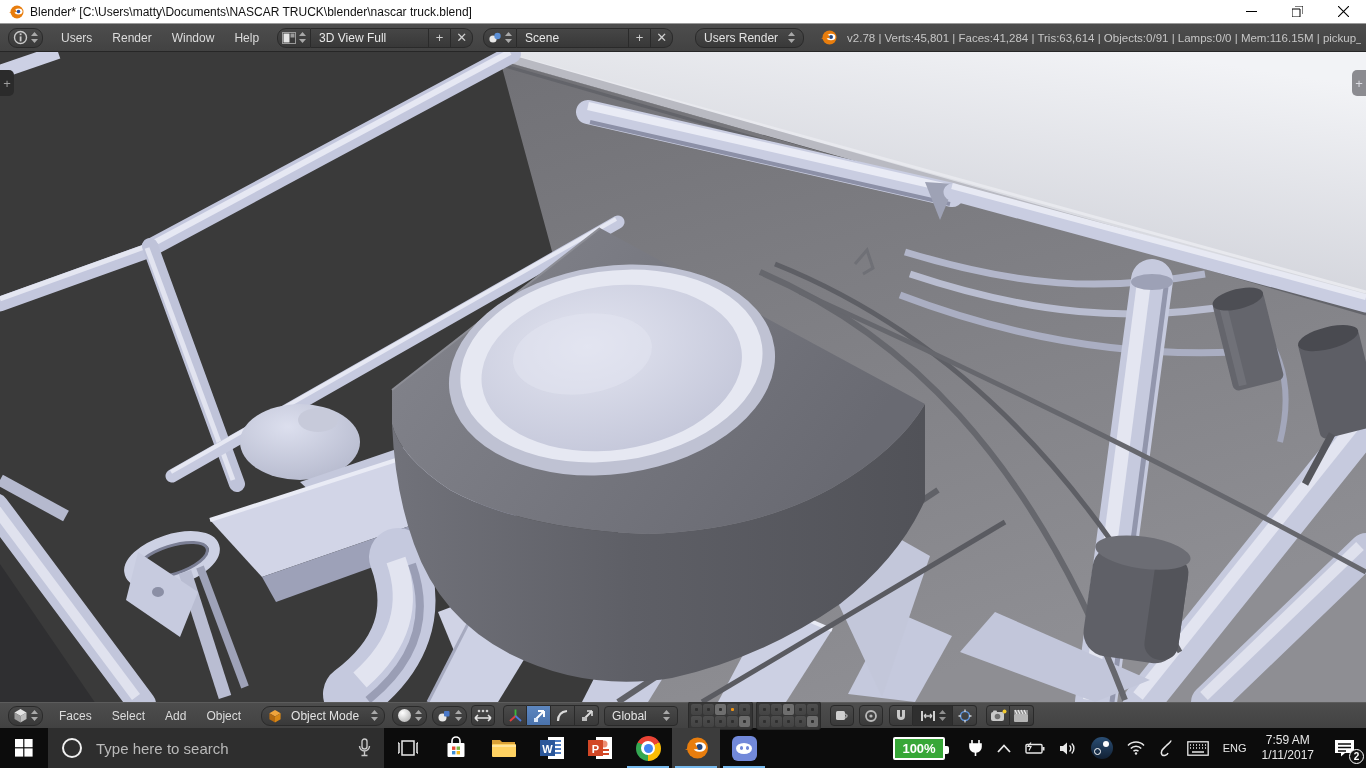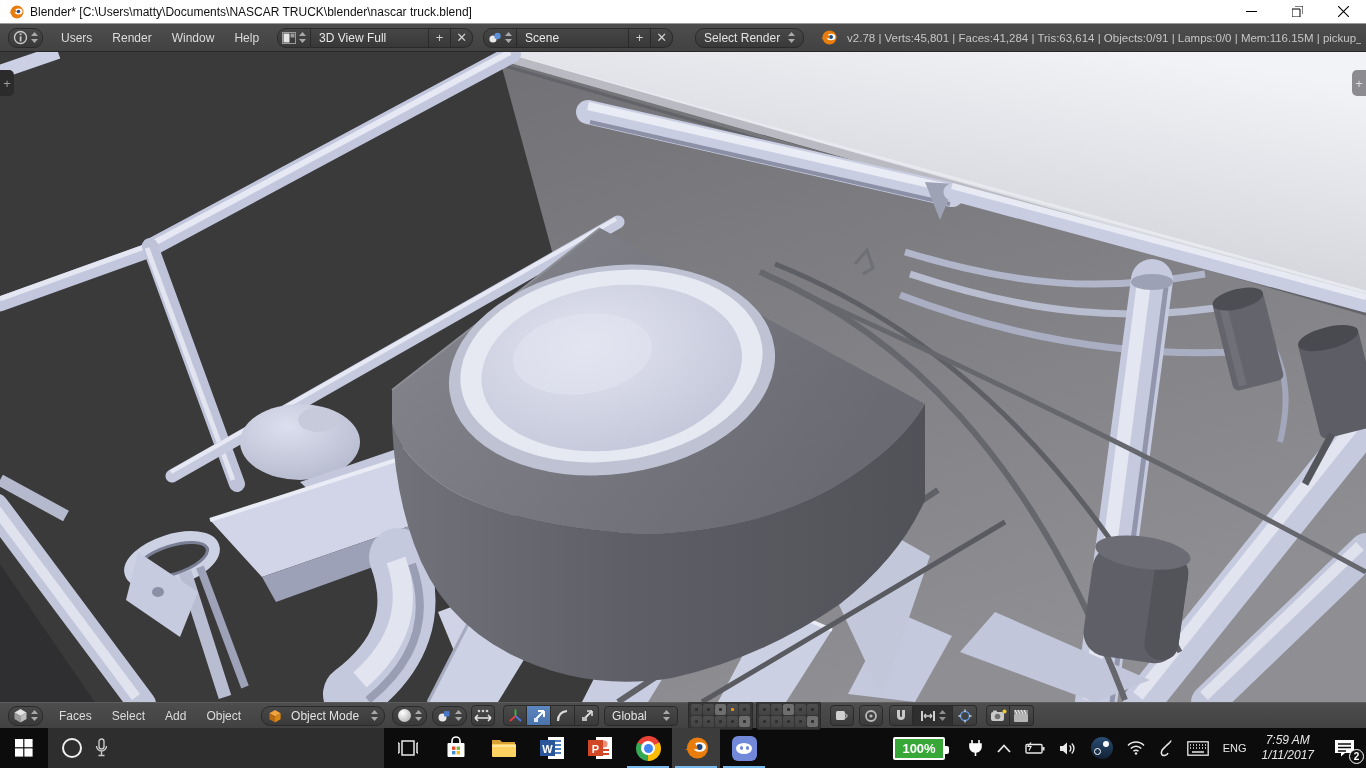--- a/index.html
+++ b/index.html
@@ -67,21 +67,21 @@
   .search .ring{width:20px;height:20px;border:2.5px solid #f0f0f0;border-radius:50%;margin:0 12px 0 14px;flex:none;}
   .search input{flex:1;background:transparent;border:none;outline:none;color:#c9c9c9;font-size:15px;
     font-family:"Liberation Sans",sans-serif;}
   .search input::placeholder{color:#b9b9b9;}
   .tray{margin-left:auto;display:flex;align-items:center;}
   .trayitem{display:flex;align-items:center;justify-content:center;height:40px;padding:0 7px;flex:none;}
   .batt{background:#37a737;border:2px solid #fff;color:#fff;font-size:13px;font-weight:bold;
     padding:2px 7px;border-radius:2px;position:relative;margin-right:4px;}
   .batt::after{content:"";position:absolute;right:-6px;top:7px;width:4px;height:8px;background:#fff;border-radius:0 2px 2px 0;}
   .clock{display:flex;flex-direction:column;justify-content:center;align-items:center;font-size:12px;
-    line-height:15px;padding:0 8px;font-style:italic;}
+    line-height:15px;padding:0 8px;}
   .badge{position:absolute;right:2px;bottom:4px;width:15px;height:15px;border-radius:50%;background:#111;
     border:1.5px solid #fff;color:#fff;font-size:10px;font-weight:bold;display:flex;align-items:center;justify-content:center;}
 </style>
 </head>
 <body>
 
 <div id="screen">
 
   <div class="titlebar">
     <svg class="appicon" viewBox="0 0 16 16">
@@ -151,21 +151,21 @@
         <svg class="upd" width="7" height="12" viewBox="0 0 7 12">
           <path d="M3.5,0 L7,4 H0 Z M0,7 H7 L3.5,11 Z" fill="#a9a9a9"></path>
         </svg>
       </div>
       <div class="fld" style="width:112px;">Scene</div>
       <div class="sqbtn">+</div>
       <div class="sqbtn">✕</div>
     </div>
 
     <div class="blbtn" style="margin-left:22px;width:118px;justify-content:space-between;padding:0 8px;">
-      <span>Select Render</span>
+      <span>Users Render</span>
       <svg class="upd" width="7" height="12" viewBox="0 0 7 12">
         <path d="M3.5,0 L7,4 H0 Z M0,7 H7 L3.5,11 Z" fill="#a9a9a9"></path>
       </svg>
     </div>
 
     <svg class="logo16" viewBox="0 0 17 17">
       <circle cx="9.5" cy="8.5" r="7" fill="#e87d0d"></circle>
       <ellipse cx="11" cy="8" rx="4.4" ry="3.2" fill="#fff"></ellipse>
       <circle cx="11" cy="8" r="2" fill="#25477f"></circle>
       <path d="M1,10 L8,5 L10,9 Z" fill="#e87d0d"></path>
@@ -501,20 +501,21 @@
     <div class="tbslot">
       <svg width="18" height="18" viewBox="0 0 18 18">
         <rect x="0" y="0" width="8.2" height="8.2" fill="#fff"></rect>
           <rect x="9.4" y="0" width="8.2" height="8.2" fill="#fff"></rect>
         <rect x="0" y="9.4" width="8.2" height="8.2" fill="#fff"></rect>
           <rect x="9.4" y="9.4" width="8.2" height="8.2" fill="#fff"></rect>
       </svg>
     </div>
     <div class="search">
       <div class="ring"></div>
+      <input type="text" placeholder="Type here to search" style="">
       <svg width="15" height="20" viewBox="0 0 15 20" style="margin-right:12px;flex:none;">
         <rect x="5" y="1" width="5" height="10" rx="2.5" fill="none" stroke="#c8c8c8" stroke-width="1.4"></rect>
         <path d="M2.5,8 a5,5 0 0 0 10,0 M7.5,13 v4 M4.5,17.5 h6" stroke="#c8c8c8" stroke-width="1.4" fill="none"></path>
       </svg>
     </div>
     <div class="tbslot">
       <svg width="22" height="16" viewBox="0 0 22 16">
         <rect x="5" y="1" width="12" height="14" fill="none" stroke="#e8e8e8" stroke-width="1.5"></rect>
         <path d="M2,3 v10 M1,3 h1 M1,13 h1 M20,3 v10 M21,3 h-1 M21,13 h-1" stroke="#e8e8e8" stroke-width="1.5"></path>
       </svg>

